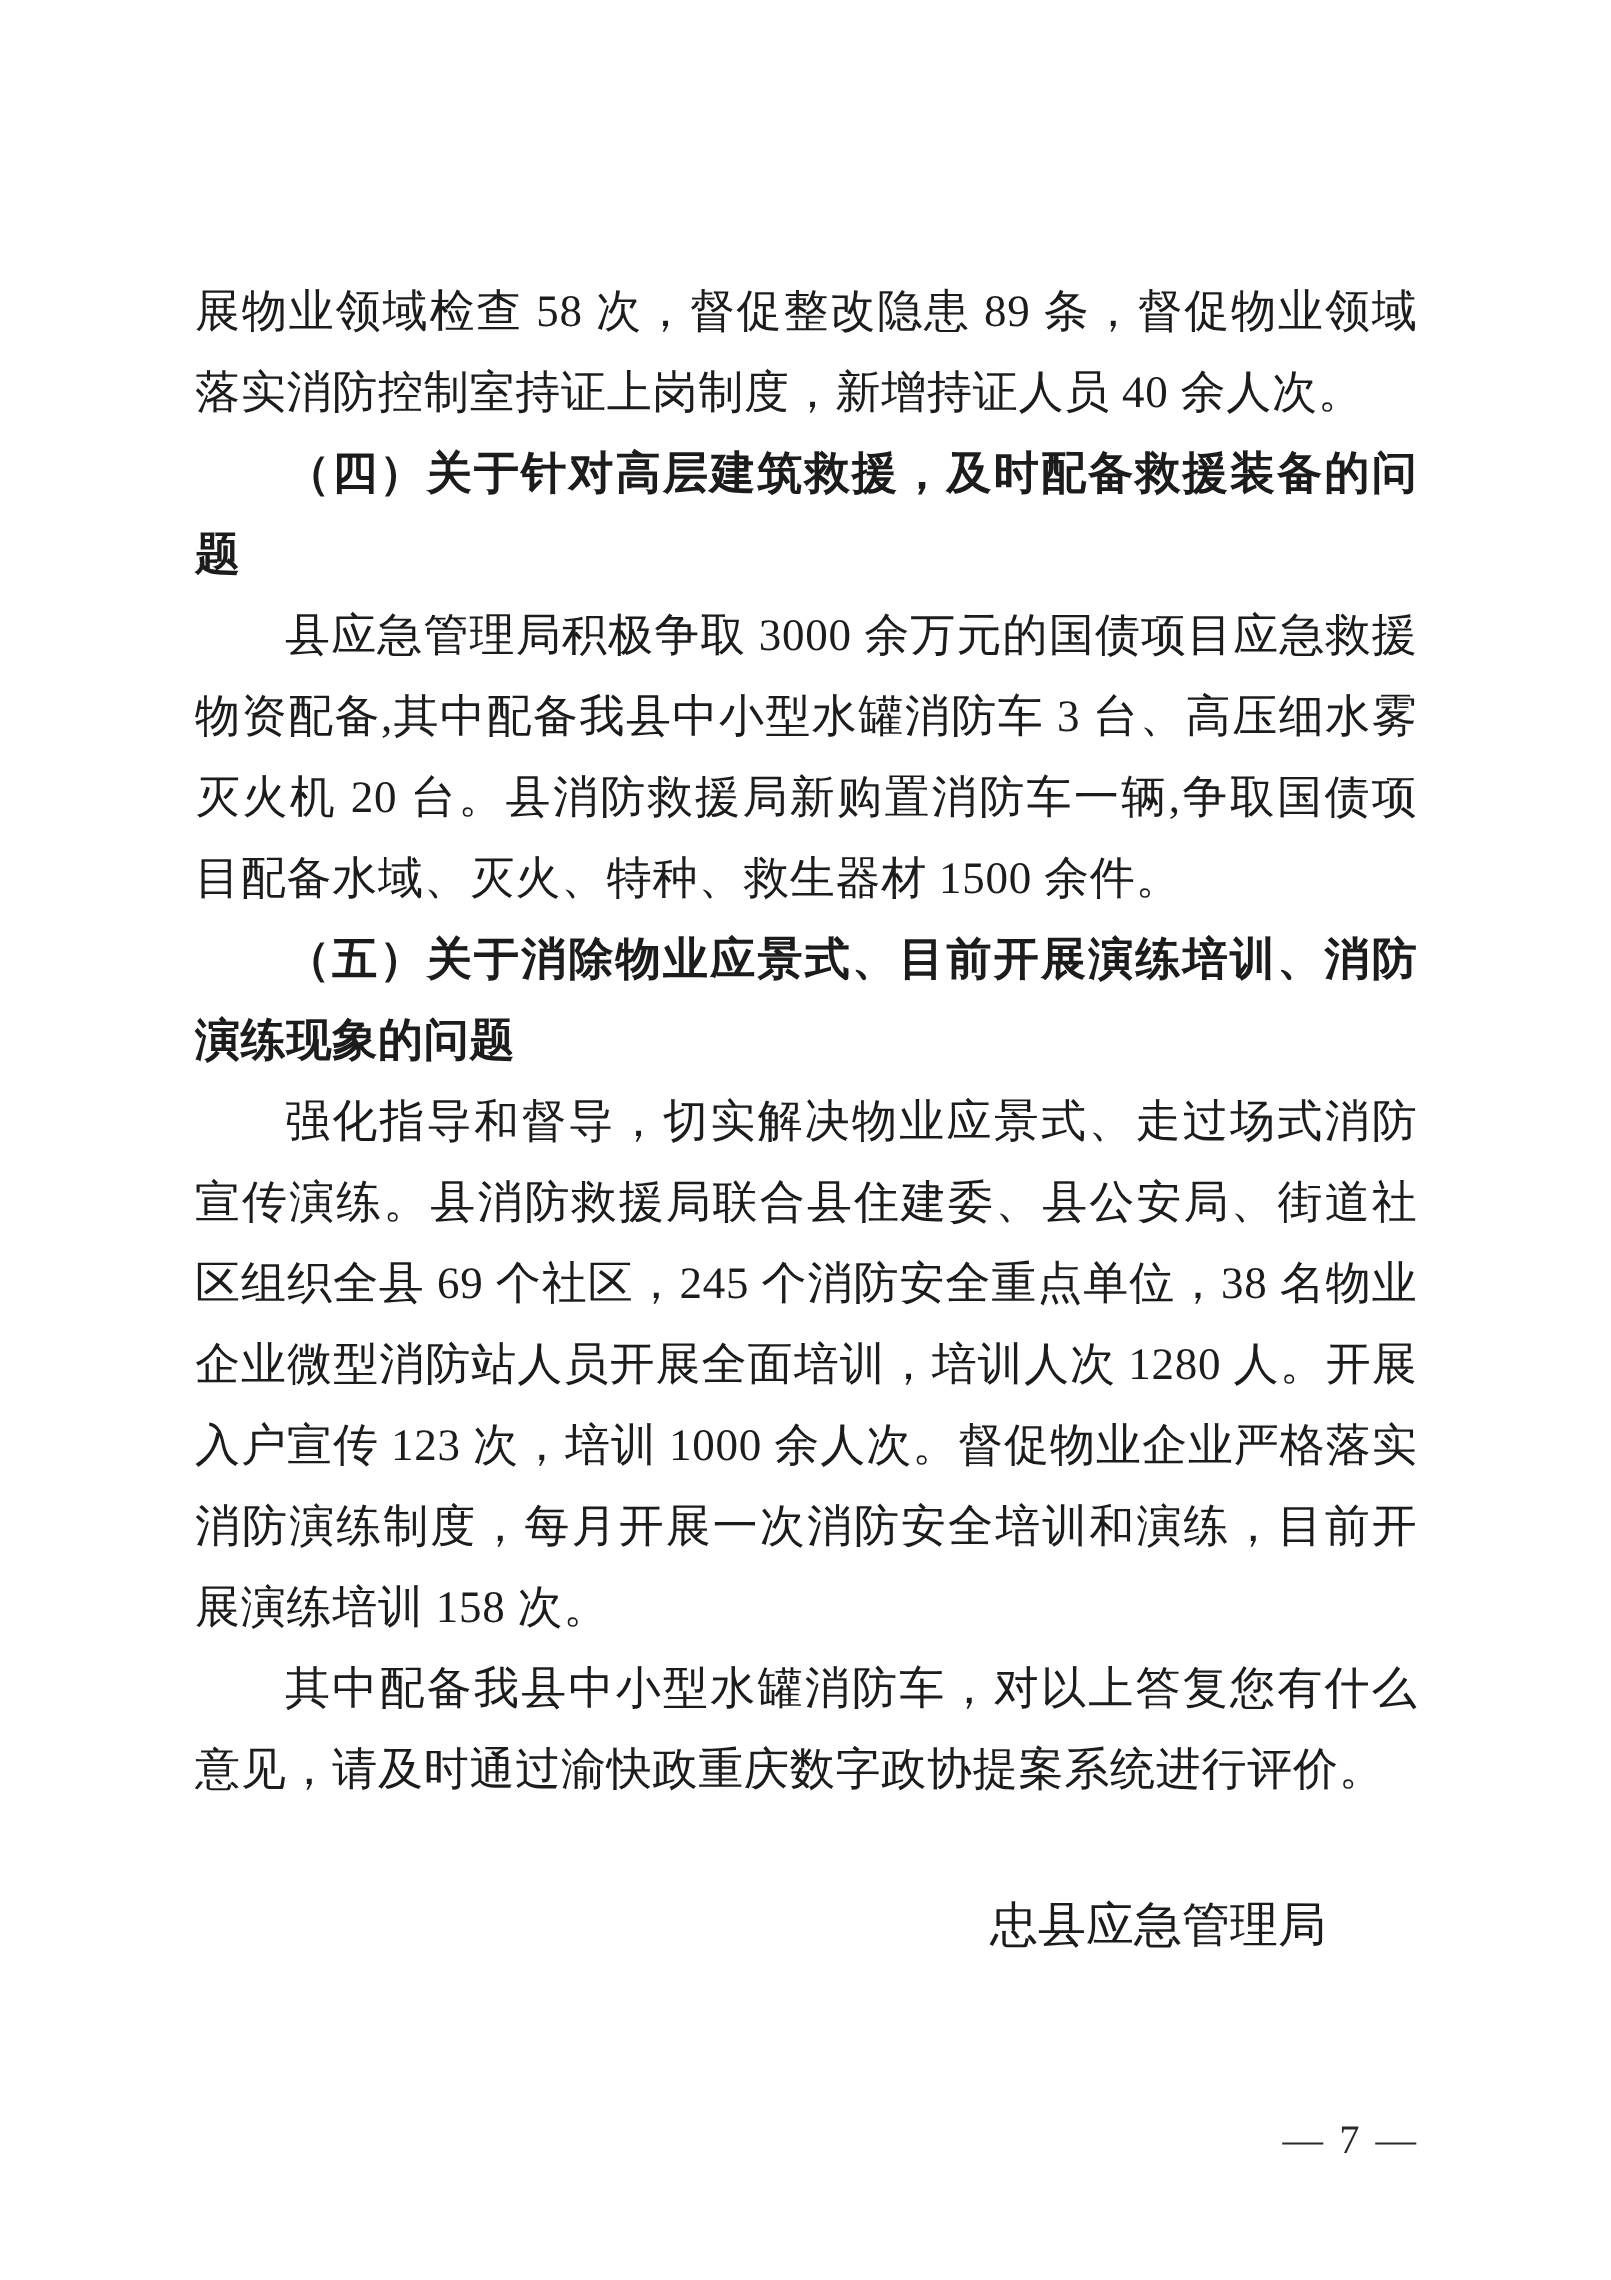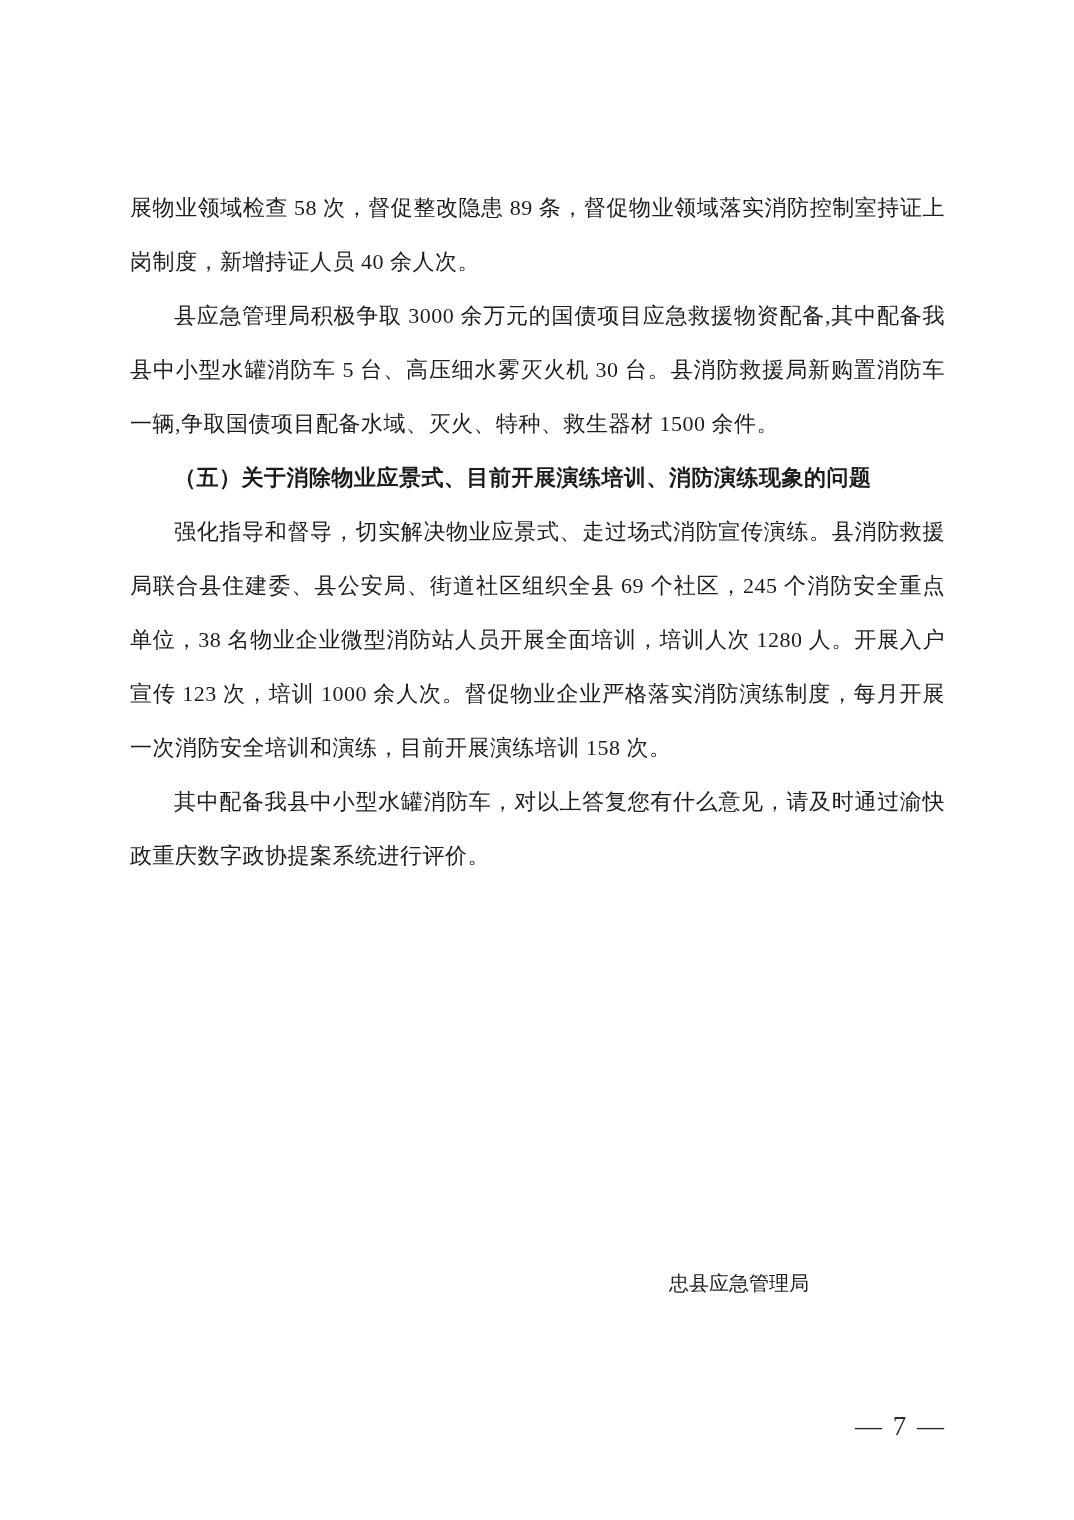--- a/index.html
+++ b/index.html
@@ -15,44 +15,44 @@
     background: #ffffff;
     color: #1c1c1c;
     font-family: "Liberation Serif", "DejaVu Serif", serif;
     overflow: hidden;
   }
   .content {
     position: absolute;
     left: 130px;
     top: 181px;
     width: 815px;
-    font-size: 22px;
+    font-size: 30px;
     line-height: 54px;
     text-align: justify;
     text-align-last: left;
     text-justify: inter-character;
     letter-spacing: 0.5px;
   }
   .para {
     margin: 0;
     text-indent: 2em;
   }
   .para.no-indent {
     text-indent: 0;
   }
   .para.heading {
     font-weight: 700;
   }
   .signature-block {
     position: absolute;
-    left: 633px;
+    left: 660px;
     top: 1255px;
     width: 212px;
     text-align: center;
-    font-size: 20px;
+    font-size: 32px;
     line-height: 56px;
     white-space: nowrap;
   }
   .page-number {
     position: absolute;
     top: 1410px;
     right: 128px;
     font-size: 27px;
     line-height: 32px;
     color: #2a2a2a;
@@ -60,22 +60,23 @@
   }
 </style>
 </head>
 <body>
 
 <div class="page">
 
   <main class="content">
     <p class="para no-indent">展物业领域检查 58 次，督促整改隐患 89 条，督促物业领域落实消防控制室持证上岗制度，新增持证人员 40 余人次。</p>
 
+    <p class="para heading">（四）关于针对高层建筑救援，及时配备救援装备的问题</p>
 
-    <p class="para">县应急管理局积极争取 3000 余万元的国债项目应急救援物资配备,其中配备我县中小型水罐消防车 5 台、高压细水雾灭火机 30 台。县消防救援局新购置消防车一辆,争取国债项目配备水域、灭火、特种、救生器材 1500 余件。</p>
+    <p class="para">县应急管理局积极争取 3000 余万元的国债项目应急救援物资配备,其中配备我县中小型水罐消防车 3 台、高压细水雾灭火机 20 台。县消防救援局新购置消防车一辆,争取国债项目配备水域、灭火、特种、救生器材 1500 余件。</p>
 
     <p class="para heading">（五）关于消除物业应景式、目前开展演练培训、消防演练现象的问题</p>
 
     <p class="para">强化指导和督导，切实解决物业应景式、走过场式消防宣传演练。县消防救援局联合县住建委、县公安局、街道社区组织全县 69 个社区，245 个消防安全重点单位，38 名物业企业微型消防站人员开展全面培训，培训人次 1280 人。开展入户宣传 123 次，培训 1000 余人次。督促物业企业严格落实消防演练制度，每月开展一次消防安全培训和演练，目前开展演练培训 158 次。</p>
 
     <p class="para">其中配备我县中小型水罐消防车，对以上答复您有什么意见，请及时通过渝快政重庆数字政协提案系统进行评价。</p>
   </main>
 
   <div class="signature-block">
     <div>忠县应急管理局</div>

